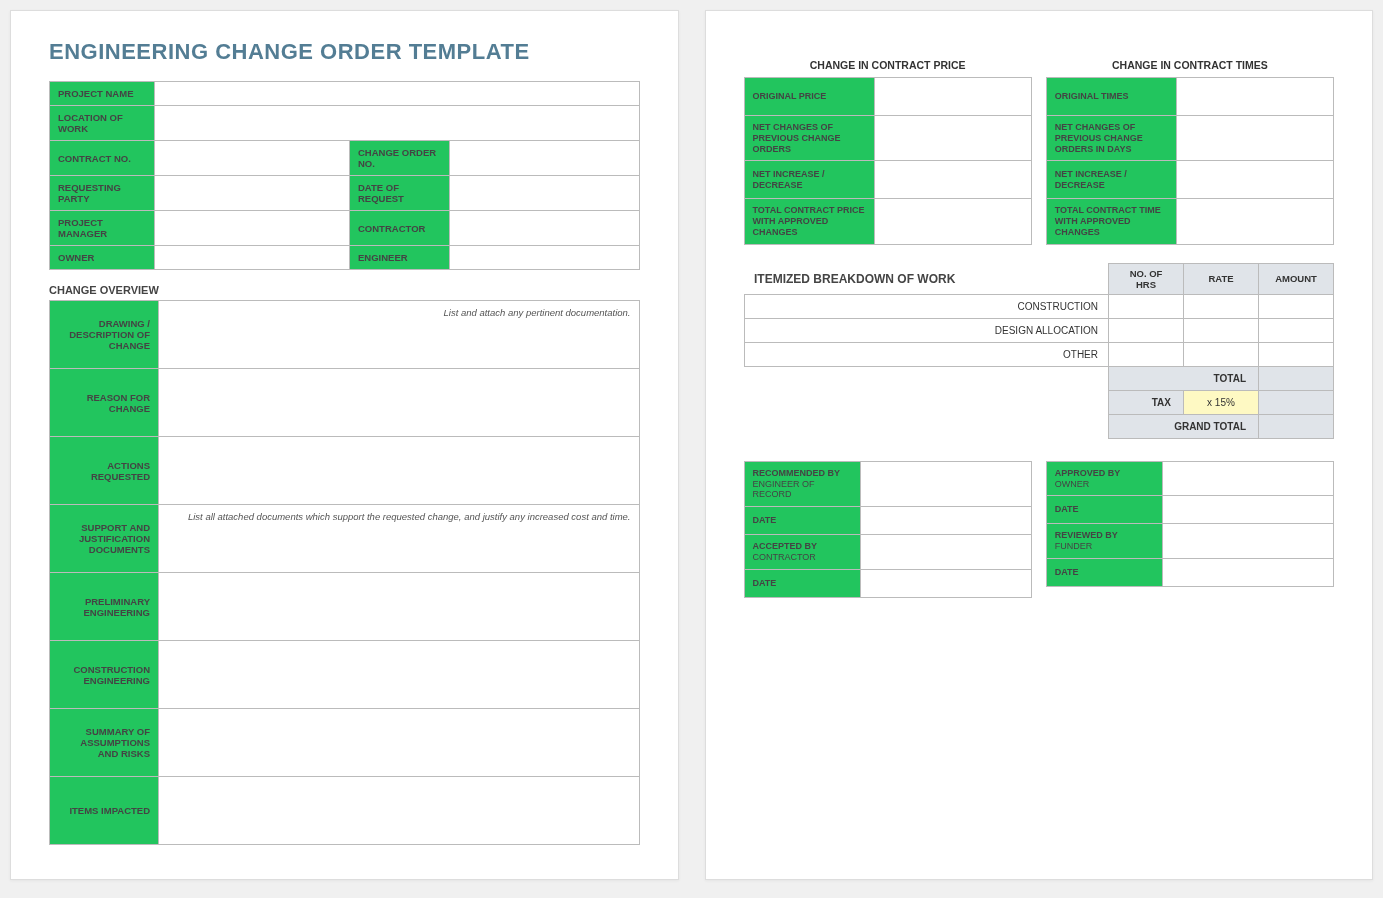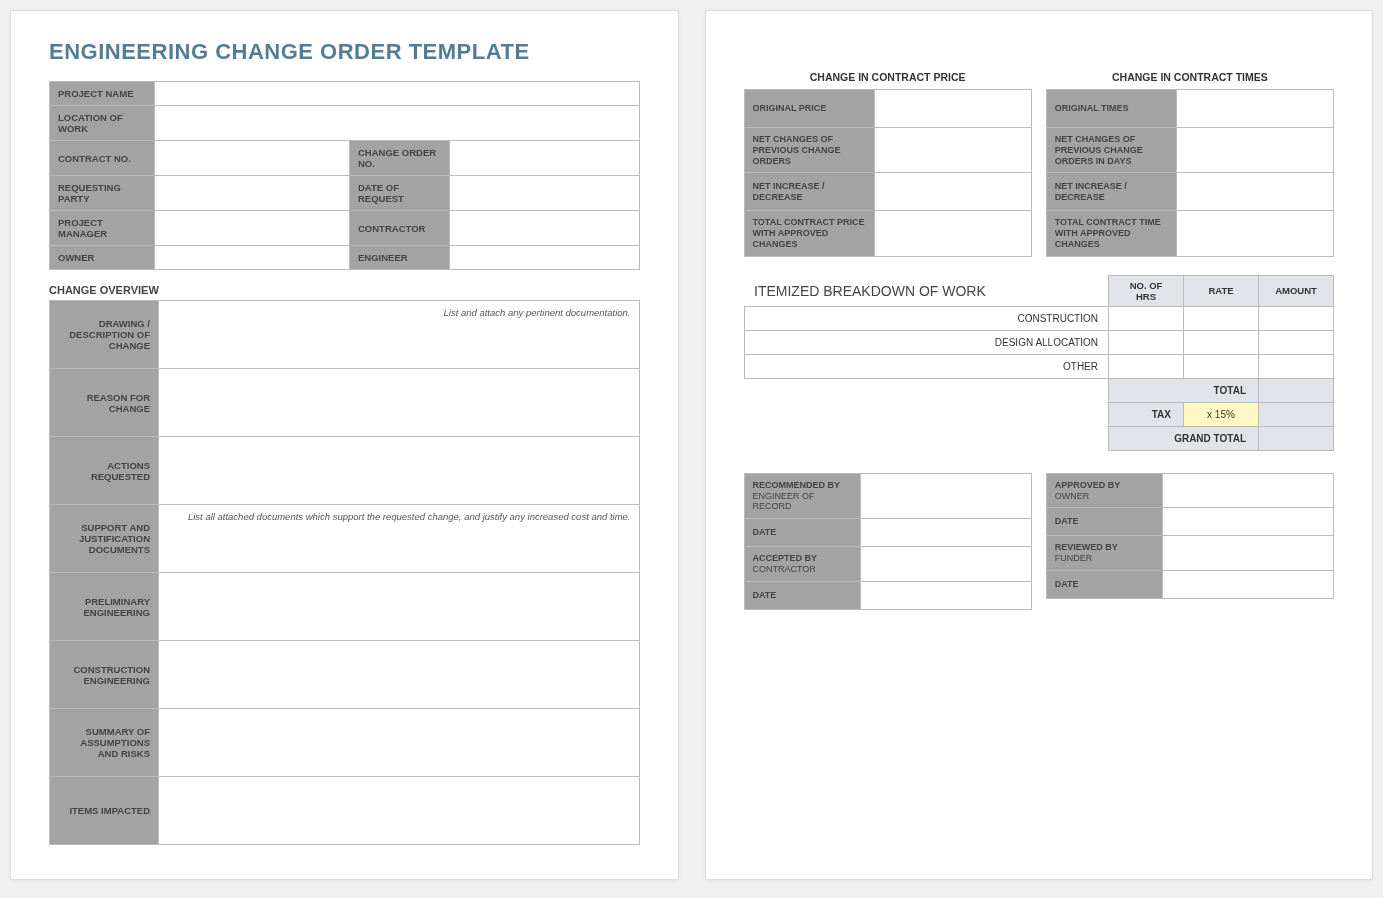--- a/index.html
+++ b/index.html
@@ -35,21 +35,21 @@
     border-collapse: collapse;
     width: 100%;
   }
   td, th {
     border: 1px solid #bbb;
     padding: 6px 8px;
     font-size: 10px;
     vertical-align: middle;
   }
   .lbl {
-    background: #a3a3a3;
+    background: #22c55e;
     font-weight: bold;
     font-size: 9.5px;
     color: #444;
   }
   .val {
     background: #fff;
   }
   .section-heading {
     font-weight: bold;
     font-size: 11px;
@@ -63,28 +63,28 @@
     text-align: center;
     font-weight: bold;
     font-size: 10.5px;
     margin-bottom: 6px;
     color: #333;
   }
   .two-col {
     display: flex;
     gap: 14px;
     margin-bottom: 18px;
-    margin-top: 32px;
+    margin-top: 20px;
   }
   .two-col > div { flex: 1; }
   .price-table td { height: 38px; }
   .price-table .lbl { width: 130px; font-size: 9px; line-height: 1.2; }
   .breakdown-title {
-    font-weight: normal;
-    font-size: 14px;
+    font-weight: bold;
+    font-size: 12px;
     color: #444;
     flex: 1;
     padding-bottom: 4px;
   }
   .breakdown-table td, .breakdown-table th {
     height: 24px;
     text-align: right;
     padding: 4px 10px;
   }
   .breakdown-table th.small {

